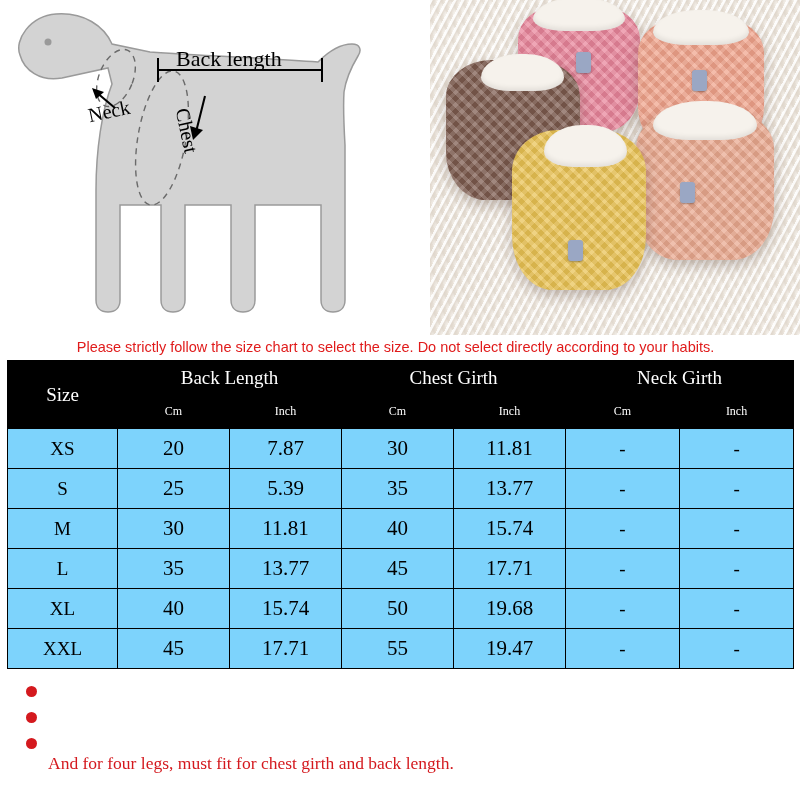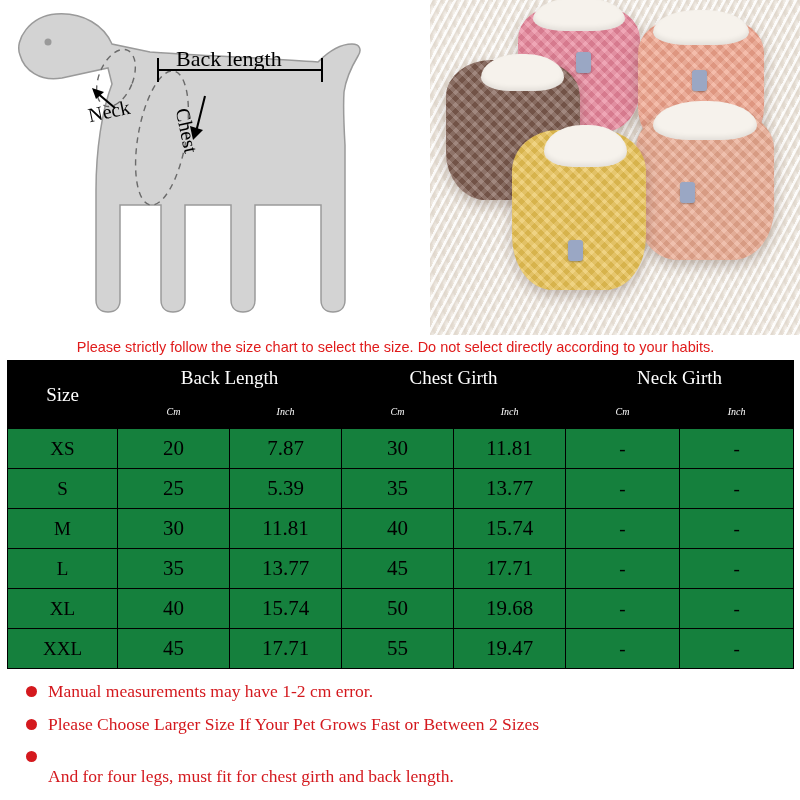--- a/index.html
+++ b/index.html
@@ -110,25 +110,25 @@
     text-align: center;
     font-family: "Liberation Serif", serif;
   }
   thead th {
     background: #000000;
     color: #ffffff;
     font-weight: normal;
   }
   .h-size { font-size: 19px; height: 62px; }
   .h-group { font-size: 19px; height: 31px; }
-  .h-unit { font-size: 10px; height: 31px; font-style: italic; }
+  .h-unit { font-size: 12px; height: 31px; }
   tbody td {
     height: 37px;
     color: #000000;
-    background: #15803d;
+    background: #7dd3fc;
   }
   .c-size { font-size: 19px; }
   .c-val { font-size: 21px; margin-top: 33px; }
   .c-dash { font-size: 19px; }
 
   
   .notes {
     margin: 11px 0 0 26px;
     color: #d4191e;
     font-family: "Liberation Serif", serif;
@@ -304,25 +304,23 @@
         <td class="c-val">19.47</td>
         <td class="c-dash">-</td>
         <td class="c-dash">-</td>
       </tr>
     </tbody>
   </table>
 
   <div class="notes">
     <div class="note">
       <span class="bullet"></span>
-      <span class="note-text">Manual measurements may have 1-2 cm error.</span>
     </div>
     <div class="note">
       <span class="bullet"></span>
-      <span class="note-text">Please Choose Larger Size If Your Pet Grows Fast or Between 2 Sizes</span>
     </div>
     <div class="note">
       <span class="bullet"></span>
       <span class="note-text">
         <div class="note-sub">And for four legs, must fit for chest girth and back length.</div>
       </span>
     </div>
   </div>
 
 </div>

